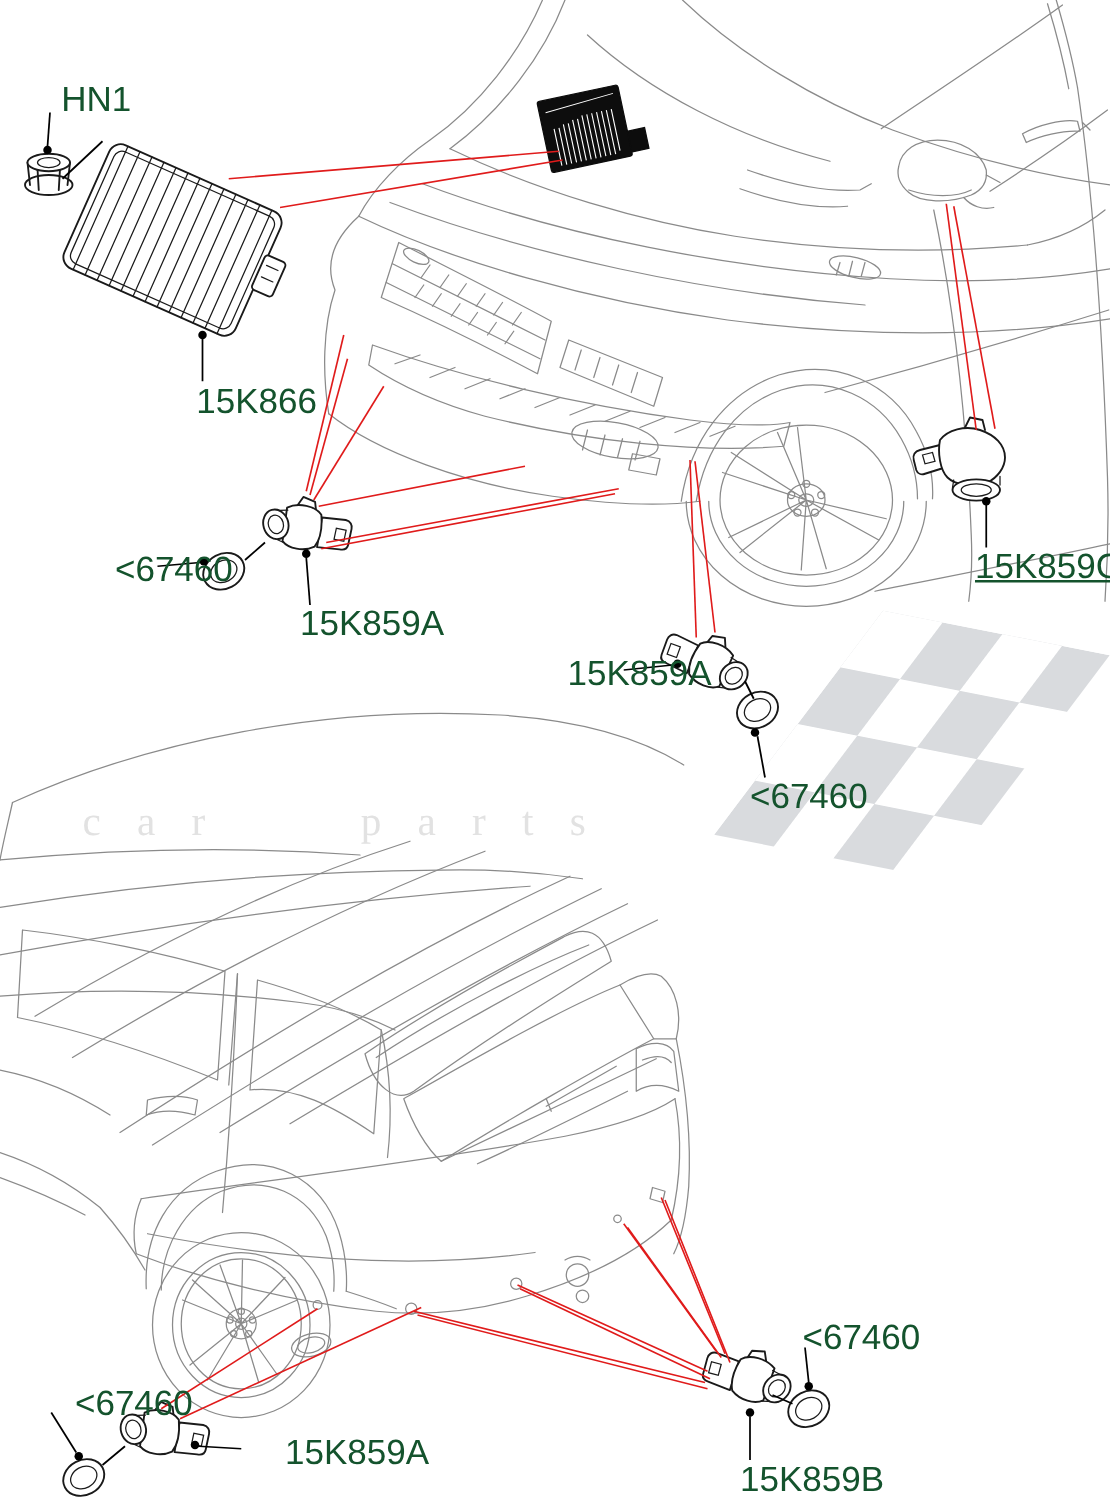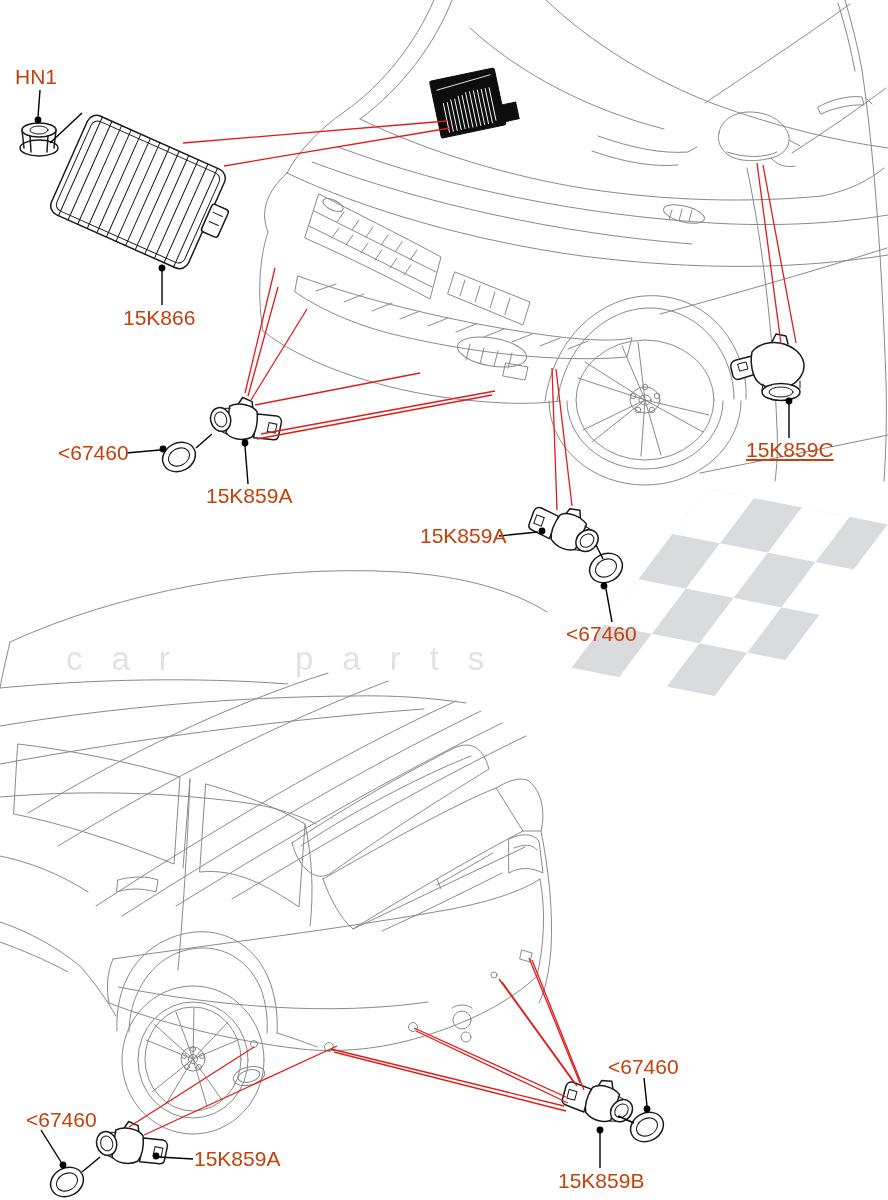--- a/index.html
+++ b/index.html
@@ -9,32 +9,32 @@
   }
   .wm-layer{position:absolute;inset:0;z-index:1;}
   .wm-brand{
     position:absolute;left:58px;top:516px;
     font-size:114px;font-weight:bold;letter-spacing:-2px;
     color:#f0c6c6;white-space:nowrap;line-height:1;
   }
   .wm-tagline{
     position:absolute;left:66px;top:642px;
     font-size:33px;color:#e2e2e2;letter-spacing:29px;word-spacing:58px;
-    white-space:nowrap;line-height:1;
+    white-space:nowrap;line-height:1;font-family:Liberation Serif, serif;
   }
   .flag{
     position:absolute;left:627px;top:505px;width:205px;height:182px;
     background-image:conic-gradient(#d9dbde 0 25%,transparent 0 50%,#d9dbde 0 75%,transparent 0);
     background-size:108px 92px;
     transform:skewX(-30deg) rotate(10deg);
   }
   svg.art{position:absolute;left:0;top:0;z-index:2;}
   .label{
-    position:absolute;z-index:3;color:#c2410c;font-size:21px;line-height:1;
-    white-space:nowrap;cursor:pointer;
+    position:absolute;z-index:3;color:#14532d;font-size:28px;line-height:1;
+    white-space:nowrap;cursor:pointer;margin-left:34px;
   }
   .car{stroke:#8a8a8a;stroke-width:1;fill:none;stroke-linecap:round;stroke-linejoin:round;}
   .part{stroke:#1a1a1a;stroke-width:1.5;fill:#ffffff;stroke-linecap:round;stroke-linejoin:round;}
   .partthin{stroke:#1a1a1a;stroke-width:1;fill:none;stroke-linecap:round;}
   .red{stroke:#e01b1b;stroke-width:1.3;fill:none;}
   .blk{stroke:#000000;stroke-width:1.4;fill:none;}
   .dot{fill:#000000;stroke:none;}
 </style>
 </head>
 <body>

